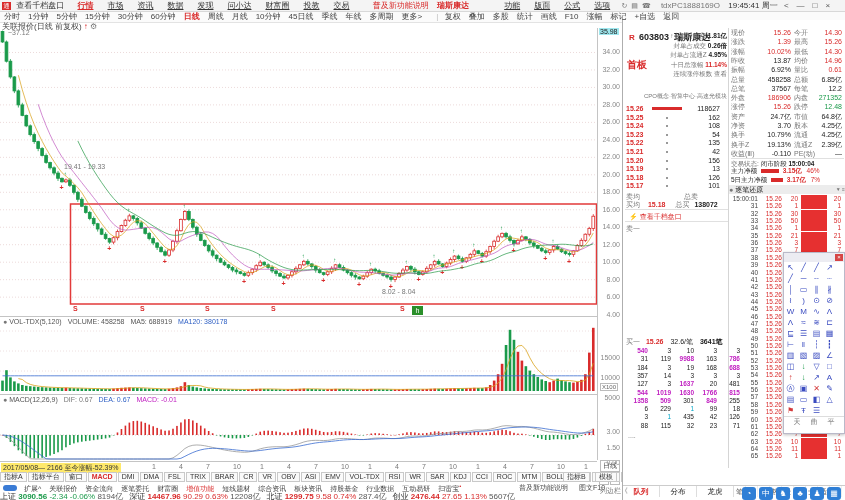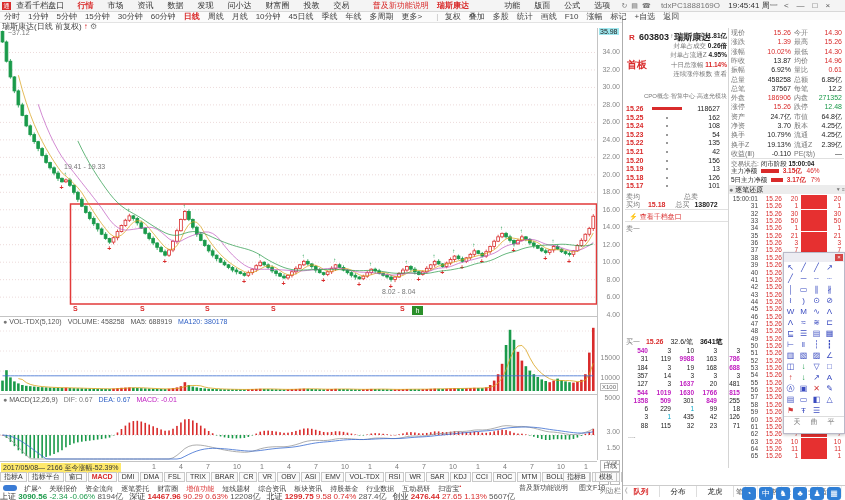--- a/index.html
+++ b/index.html
@@ -3,21 +3,21 @@
 <meta charset="utf-8">
 <style>
   html,body{margin:0;padding:0;background:#ddd;}
   #win{position:relative;width:845px;height:500px;background:#fff;overflow:hidden;
        font-family:"Liberation Sans",sans-serif;font-size:8px;color:#222;}
   .abs{position:absolute;}
   .row{white-space:nowrap;}
   .red{color:#d92b2b;} .grn{color:#1a9a4a;} .blu{color:#2d5fc4;} .mag{color:#c01ec0;}
   .cyn{color:#00a6c8;} .gry{color:#777;} .bold{font-weight:bold;}
   #topbar{left:0;top:0;width:845px;height:11px;background:#f4f4f4;border-bottom:1px solid #d8d8d8;line-height:11px;}
-  #topbar .menu{display:inline-block;padding:0 7px;color:#333;}
+  #topbar .menu{display:inline-block;padding:0 7px;color:#333;text-decoration:underline;}
   #topbar .menu.active{color:#d92b2b;font-weight:bold;}
   #logo{display:inline-block;width:9px;height:8px;background:#d92b2b;margin:0 3px 0 2px;vertical-align:middle;color:#fff;font-size:6px;line-height:8px;text-align:center;}
   #periodbar{left:0;top:12px;width:845px;height:10px;background:#fbfbfb;border-bottom:1px solid #e3e3e3;line-height:10px;}
   #periodbar .p{display:inline-block;padding:0 4px;color:#444;}
   #periodbar .p.active{color:#d92b2b;font-weight:bold;}
   #chartheader{left:2px;top:22px;height:9px;line-height:9px;color:#333;}
   .axis-label{position:absolute;right:3px;color:#888;font-size:7px;}
   #mainsvg,#volsvg,#macdsvg{position:absolute;left:0;}
   #pricecol{left:597px;top:28px;width:25px;height:432px;border-left:1px solid #c4c4c4;}
   .smark{position:absolute;color:#d92b2b;font-size:7px;font-weight:bold;}
@@ -58,21 +58,21 @@
     <span id="winctl"><span style="margin: 0px 4px; color: rgb(85, 85, 85);">&lt;</span><span style="margin: 0px 4px; color: rgb(85, 85, 85);">—</span><span style="margin: 0px 4px; color: rgb(85, 85, 85);">□</span><span style="margin: 0px 4px; color: rgb(85, 85, 85);">×</span></span>
   </div>
 
   <div class="abs row" id="periodbar">
     <span id="periods"><span class="p">分时</span><span class="p">1分钟</span><span class="p">5分钟</span><span class="p">15分钟</span><span class="p">30分钟</span><span class="p">60分钟</span><span class="p active">日线</span><span class="p">周线</span><span class="p">月线</span><span class="p">10分钟</span><span class="p">45日线</span><span class="p">季线</span><span class="p">年线</span><span class="p">多周期</span><span class="p">更多&gt;</span></span>
     <span style="margin-left:8px;color:#bbb;">|</span>
     <span id="periodright"><span class="p">复权</span><span class="p">叠加</span><span class="p">多股</span><span class="p">统计</span><span class="p">画线</span><span class="p">F10</span><span class="p">涨幅</span><span class="p">标记</span><span class="p">+自选</span><span class="p">返回</span></span>
   </div>
 
   <div class="abs row" id="chartheader">
-    <span style="color:#444;">瑞斯康达(日线 前复权)</span>
+    <span style="color:#444;">关联报价(日线 前复权)</span>
     <span class="red">↑</span>
     <span class="gry">⚙</span>
   </div>
 
   <svg id="mainsvg" class="abs" style="top:28px;" width="597" height="284">
       <line x1="0" y1="24.467692307692282" x2="597" y2="24.467692307692282" stroke="#ecdada" stroke-dasharray="1,2" stroke-width="1"></line>
       <line x1="0" y1="41.94461538461536" x2="597" y2="41.94461538461536" stroke="#ecdada" stroke-dasharray="1,2" stroke-width="1"></line>
       <line x1="0" y1="59.42153846153843" x2="597" y2="59.42153846153843" stroke="#ecdada" stroke-dasharray="1,2" stroke-width="1"></line>
       <line x1="0" y1="76.89846153846152" x2="597" y2="76.89846153846152" stroke="#ecdada" stroke-dasharray="1,2" stroke-width="1"></line>
       <line x1="0" y1="94.37538461538459" x2="597" y2="94.37538461538459" stroke="#ecdada" stroke-dasharray="1,2" stroke-width="1"></line>

